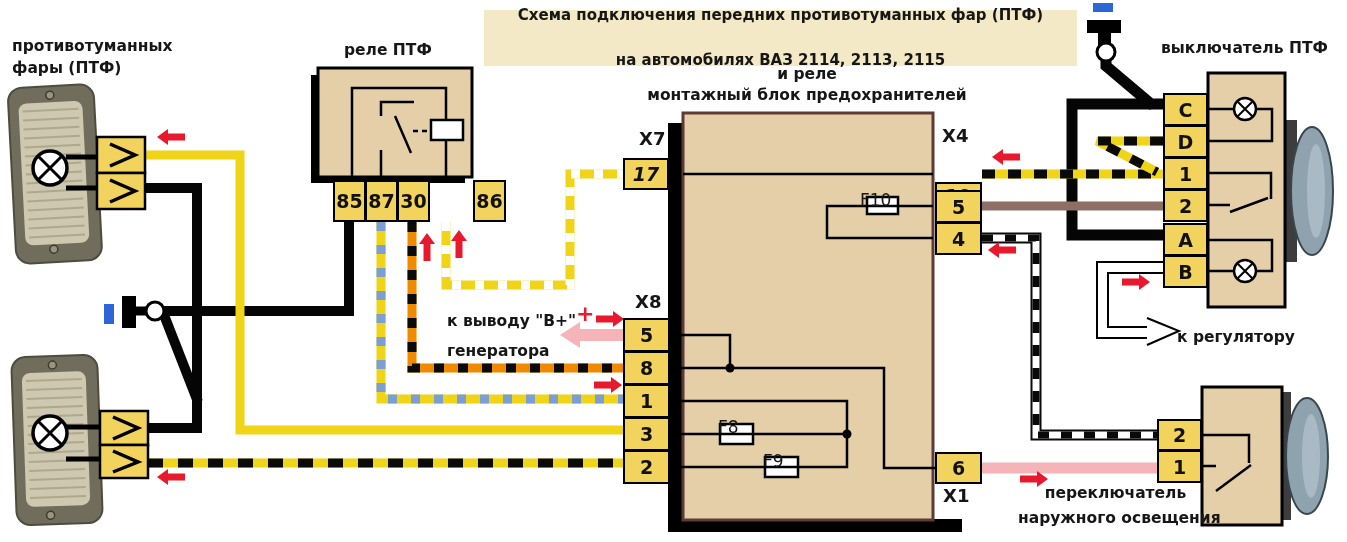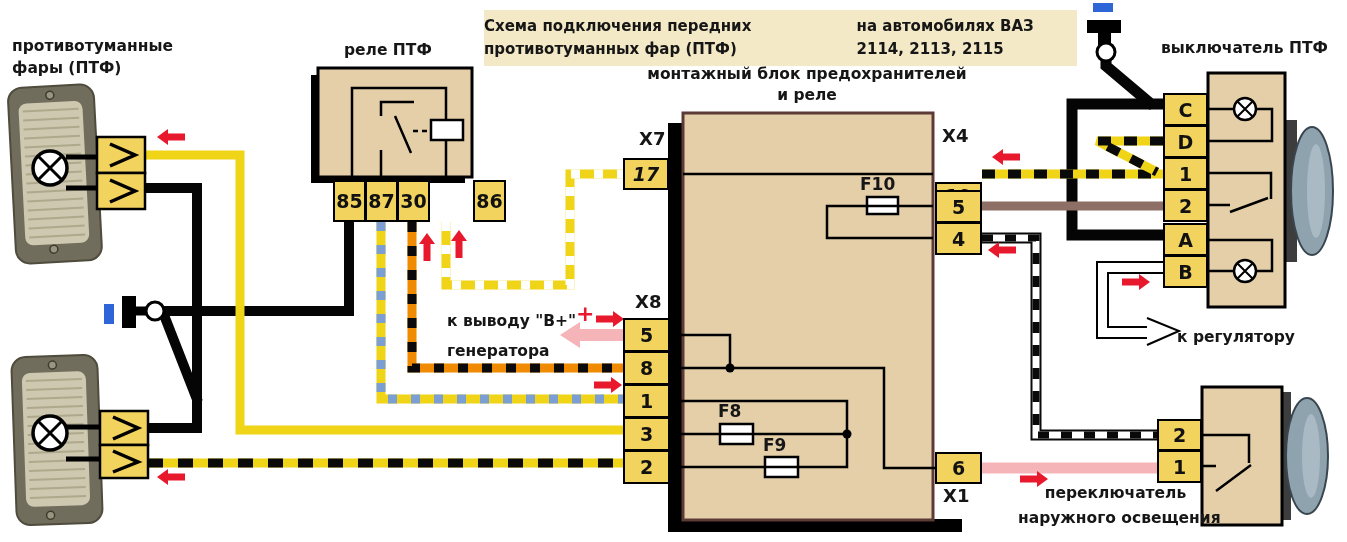--- a/index.html
+++ b/index.html
@@ -6,24 +6,24 @@
   #stage{position:relative;width:1347px;height:542px;background:#ffffff;overflow:hidden;
          font-family:"DejaVu Sans",sans-serif;color:#161616;}
   #diagram-svg{position:absolute;left:0;top:0;}
   .lbl{position:absolute;font-size:15.5px;font-weight:600;line-height:1.4;white-space:nowrap;}
   .lbl.center{text-align:center;}
   .pin{position:absolute;background:#F2D35E;border:2.5px solid #000;box-sizing:border-box;
        display:flex;align-items:center;justify-content:center;
        font-size:19px;font-weight:700;color:#111;}
   .conn-label{position:absolute;font-size:18px;font-weight:700;}
   #title-box{position:absolute;left:484px;top:10px;width:593px;height:56px;background:#F3E9C6;
-             display:flex;flex-direction:row;align-items:center;justify-content:center;
+             display:flex;flex-direction:column;align-items:center;justify-content:center;
              font-size:15px;font-weight:600;line-height:1.55;gap:21px;}
   #plus-sign{position:absolute;left:576px;top:301px;color:#E8192C;font-size:22px;font-weight:700;}
-  .fuse-label{position:absolute;font-size:17px;font-weight:700;}
+  .fuse-label{position:absolute;font-size:17px;font-weight:400;margin-top:16px;}
 </style>
 </head>
 <body>
 
 <div id="stage">
 
 <svg id="diagram-svg" width="1347" height="542" viewBox="0 0 1347 542">
 
   <g>
     <rect x="668" y="123" width="15" height="409" fill="#000"></rect>
@@ -209,29 +209,29 @@
     <path d="M1048,479 l-11,-8 v4.5 h-17 v7 h17 v4.5 Z"></path>
   </g>
 </svg>
 
 <div id="title-box">
   <div>Схема подключения передних противотуманных фар (ПТФ)</div>
   <div>на автомобилях ВАЗ 2114, 2113, 2115</div>
 </div>
 
 <div class="lbl" style="left:12px;top:36px;">
-  <div>противотуманные</div>
+  <div>противотуманных</div>
   <div>фары (ПТФ)</div>
 </div>
 
 <div class="lbl" style="left:344px;top:40px;">реле ПТФ</div>
 
 <div class="lbl center" style="left:642px;top:64px;width:330px;line-height:21px;">
+  <div>и реле</div>
   <div>монтажный блок предохранителей</div>
-  <div>и реле</div>
 </div>
 
 <div class="lbl" style="left:1161px;top:38px;">выключатель ПТФ</div>
 
 <div class="lbl" style="left:447px;top:306px;line-height:30px;">
   <div>к выводу "В+"</div>
   <div>генератора</div>
 </div>
 <div id="plus-sign">+</div>
 

